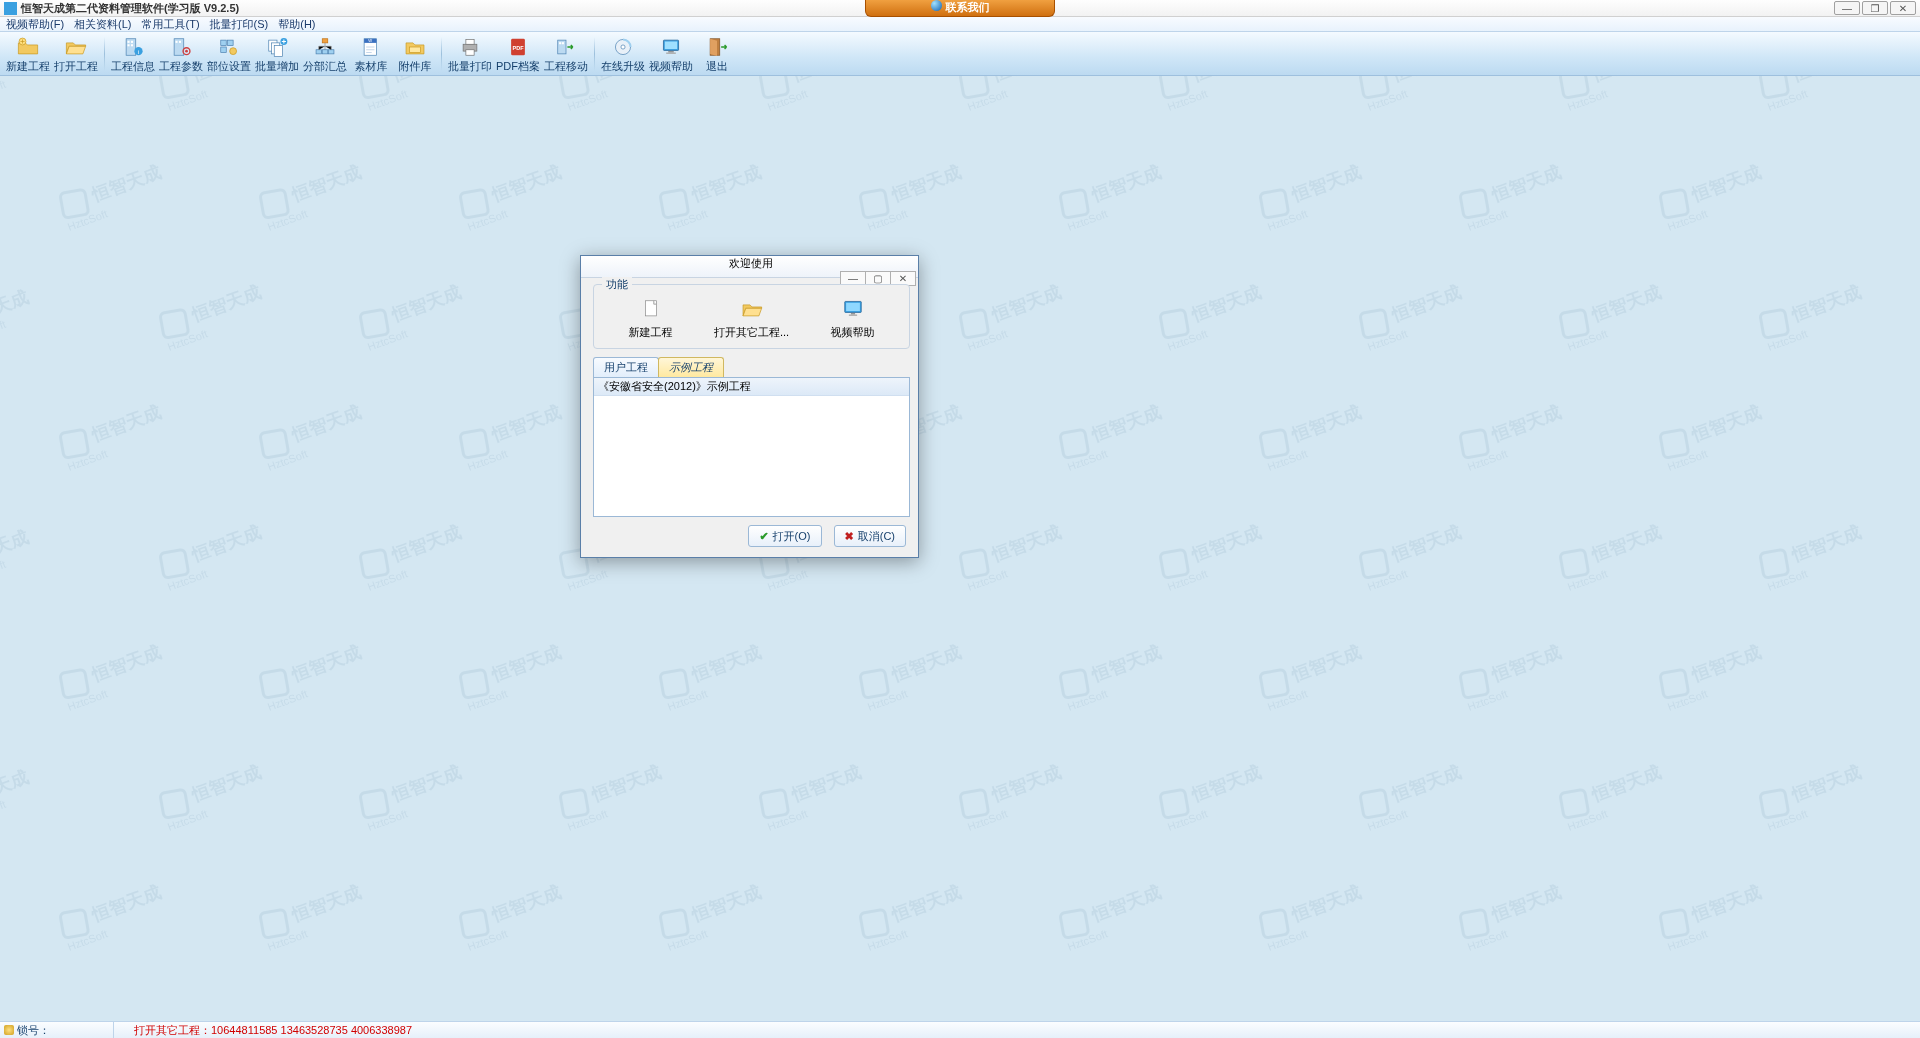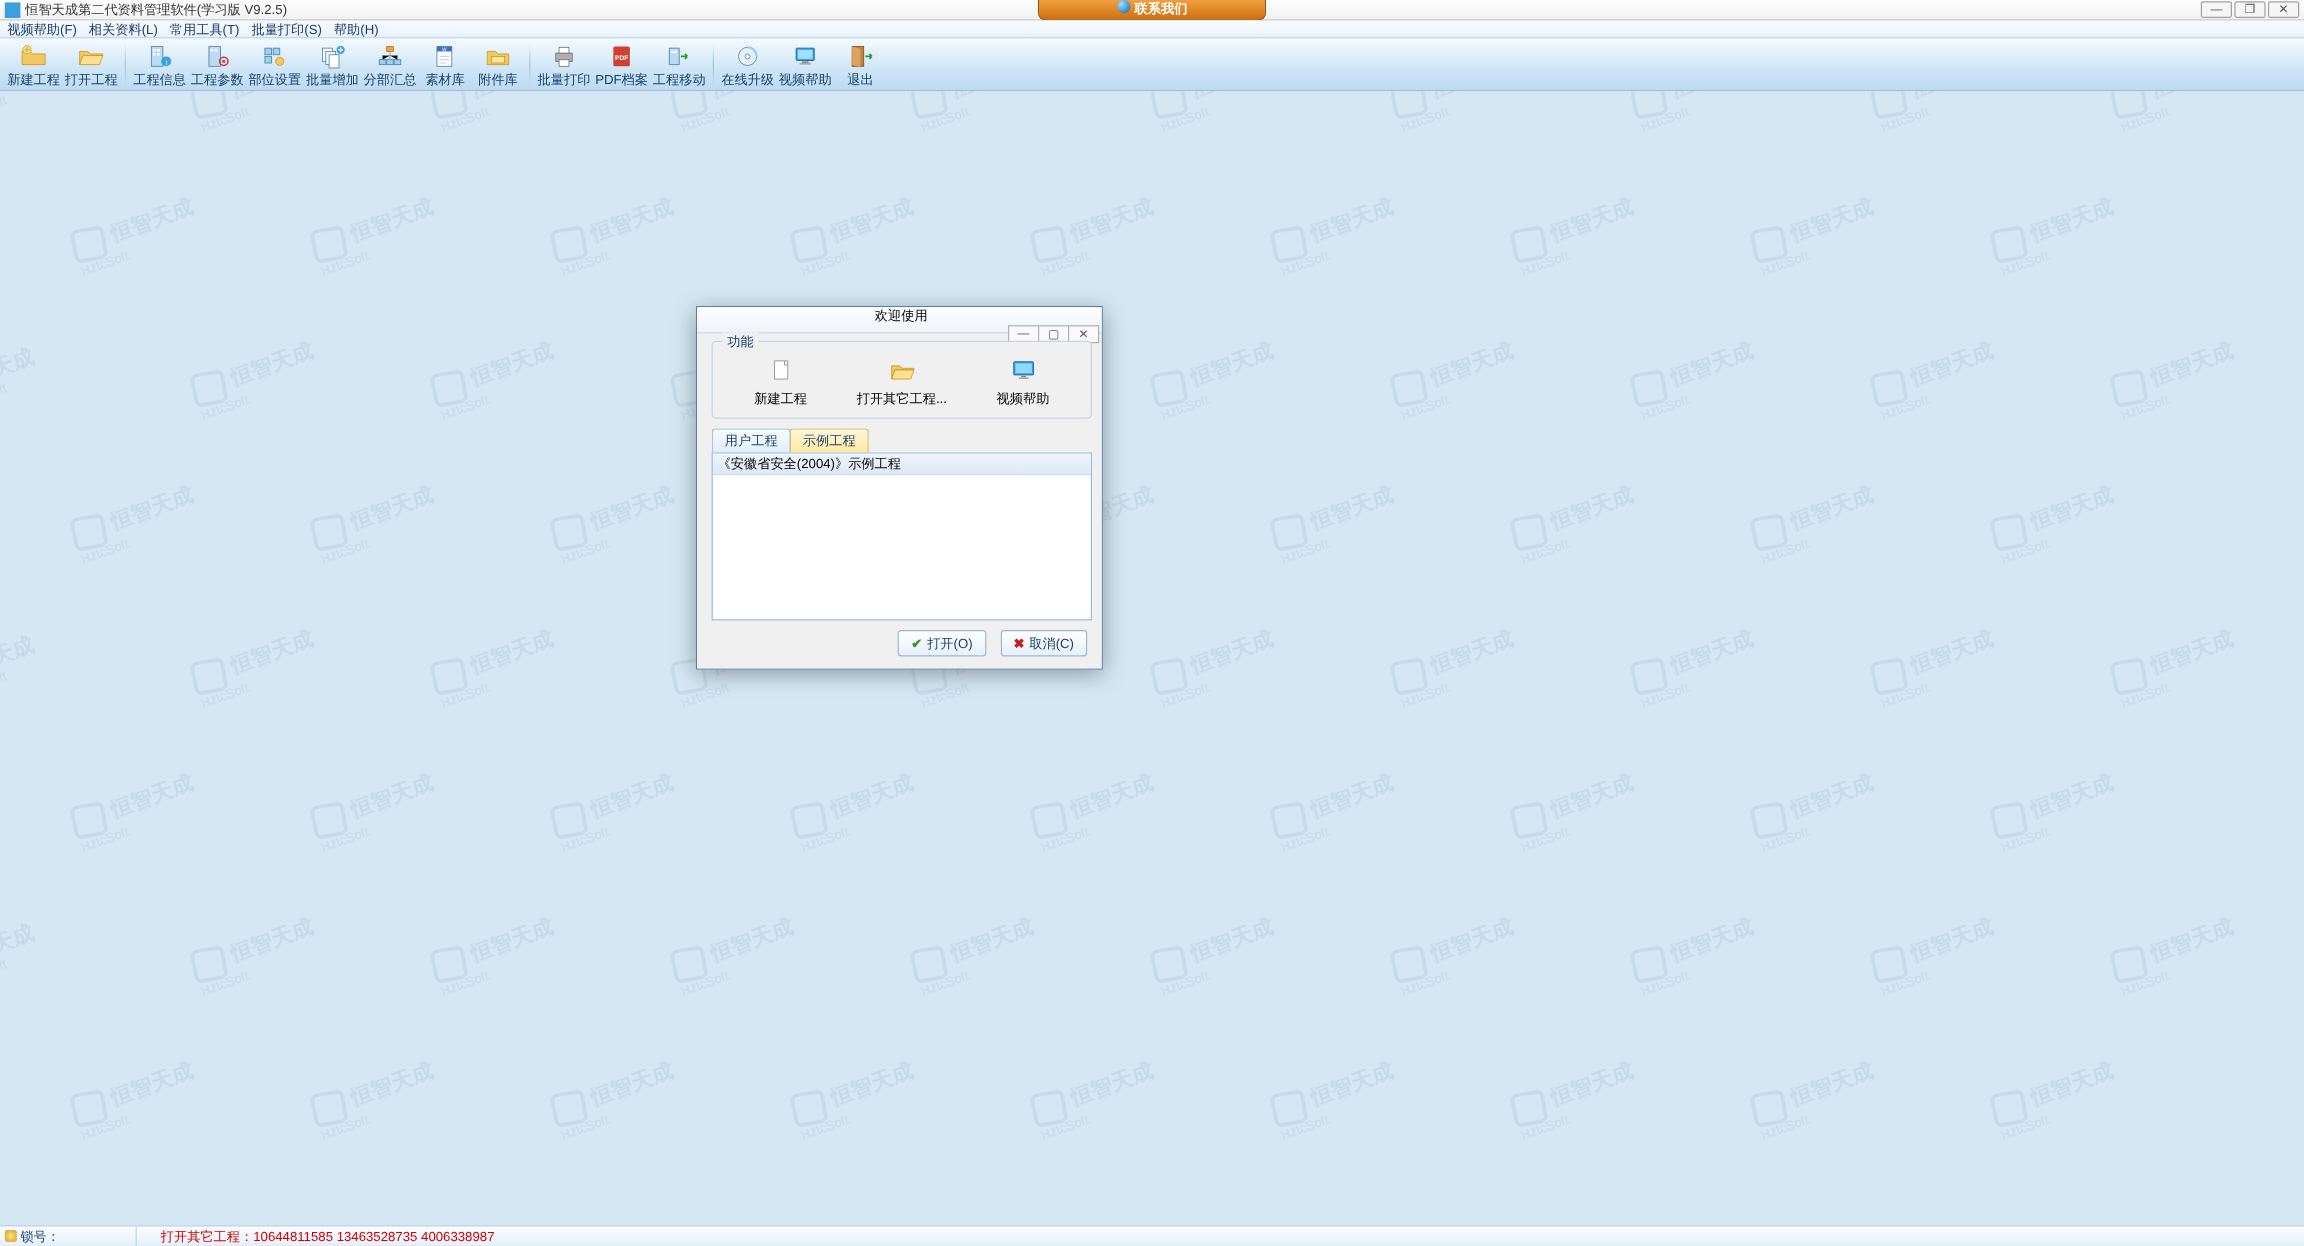--- a/index.html
+++ b/index.html
@@ -2,21 +2,21 @@
 <html><head>
 <meta charset="utf-8">
 <style>
 * { margin: 0; padding: 0; box-sizing: border-box; font-family: "Microsoft YaHei", SimSun, Arial, sans-serif; }
 html, body { width: 100%; height: 100%; overflow: hidden; }
 body { background: #d6e8f3; font-size: 12px; color: #000; }
 
 
 .titlebar { height: 17px; background: linear-gradient(#fefefe, #f2f2f2); border-bottom: 1px solid #d0d0d0; display: flex; align-items: center; padding: 0 4px; position: relative; }
 .titlebar .app-icon { width: 13px; height: 13px; background: #3aa0e0; display: inline-block; margin-right: 4px; }
-.titlebar .title-text { font-size: 11px; color: #333; }
+.titlebar .title-text { font-size: 11px; color: #333; font-weight: bold; }
 .titlebar .contact-btn { position: absolute; left: 50%; transform: translateX(-50%); top: 0; height: 17px; width: 190px; background: linear-gradient(#f0a040,#d07010); border: 1px solid #a85000; border-top: none; border-radius: 0 0 6px 6px; color: #fff; font-size: 11px; font-weight: bold; display: flex; align-items: flex-start; justify-content: center; gap: 4px; }
 .titlebar .contact-btn .globe { width: 11px; height: 11px; border-radius: 50%; background: radial-gradient(circle at 30% 30%, #9fe0ff, #1060b0); display: inline-block; }
 .titlebar .win-controls { margin-left: auto; display: flex; gap: 2px; }
 .titlebar .win-controls .wc { width: 26px; height: 14px; border: 1px solid #a0a0a0; background: #f5f5f5; display: flex; align-items: center; justify-content: center; font-size: 10px; color: #555; border-radius: 2px; }
 
 
 .menubar { height: 15px; background: linear-gradient(#f8fbff,#e8f2fc); border-bottom: 1px solid #bed4ea; display: flex; align-items: center; padding: 0 6px; gap: 10px; font-size: 11px; color: #1a3a6a; }
 .menubar span { cursor: default; }
 
 
@@ -50,21 +50,21 @@
 .dlg-body { padding: 6px 8px 8px 12px; background: #f0f0f0; }
 .groupbox { border: 1px solid #c8d4e2; border-radius: 4px; padding: 10px 6px 6px 6px; position: relative; background: #f0f0f0; }
 .groupbox .gb-title { position: absolute; top: -8px; left: 8px; background: #f0f0f0; padding: 0 4px; font-size: 11px; color: #16406c; }
 .func-row { display: flex; justify-content: space-around; align-items: flex-end; padding: 2px 0; }
 .func-item { display: flex; flex-direction: column; align-items: center; gap: 4px; cursor: default; width: 90px; }
 .func-item .fic { width: 32px; height: 24px; display: flex; align-items: center; justify-content: center; }
 .func-item .flbl { font-size: 11px; color: #000; }
 
 .tabs { display: flex; margin-top: 8px; }
 .tab { padding: 2px 10px; font-size: 11px; border: 1px solid #9bb8d6; border-bottom: none; background: linear-gradient(#f8fbff,#e2eefb); color: #16406c; border-radius: 3px 3px 0 0; margin-right: -1px; cursor: default; }
-.tab.active { background: linear-gradient(#fff6d8,#ffe9a0); border-color: #d0b860; position: relative; z-index: 2; }
+.tab.active { background: linear-gradient(#fff6d8,#ffe9a0); border-color: #d0b860; position: relative; z-index: 2; font-style: italic; }
 .listbox { border: 1px solid #9bb8d6; background: #fff; height: 140px; overflow: auto; position: relative; }
 .list-row { font-size: 11px; padding: 1px 4px; background: linear-gradient(#eef4fb,#dce9f7); border-bottom: 1px solid #d0dff0; cursor: default; }
 
 .dlg-footer { display: flex; justify-content: flex-end; gap: 12px; padding: 8px 4px 2px 4px; }
 .dlg-btn { height: 22px; padding: 0 10px; border: 1px solid #9bb8d6; border-radius: 3px; background: linear-gradient(#ffffff,#e8f0fa); font-size: 11px; color: #16406c; display: flex; align-items: center; gap: 4px; cursor: default; }
 .dlg-btn .chk { color: #2a9a2a; font-weight: bold; }
 .dlg-btn .x { color: #c02020; font-weight: bold; }
 
 
 svg { display: block; }
@@ -385,21 +385,21 @@
               <div class="flbl">视频帮助</div>
             </div>
           </div>
       </div>
 
       <div class="tabs" id="dlg-tabs">
           <div class="tab">用户工程</div>
           <div class="tab active">示例工程</div>
         </div>
       <div class="listbox" id="dlg-list">
-          <div class="list-row">《安徽省安全(2004)》示例工程</div>
+          <div class="list-row">《安徽省安全(2012)》示例工程</div>
         </div>
 
       <div class="dlg-footer">
         <div class="dlg-btn">
           <span class="chk">✔</span>
           <span>打开(O)</span>
         </div>
         <div class="dlg-btn">
           <span class="x">✖</span>
           <span>取消(C)</span>

